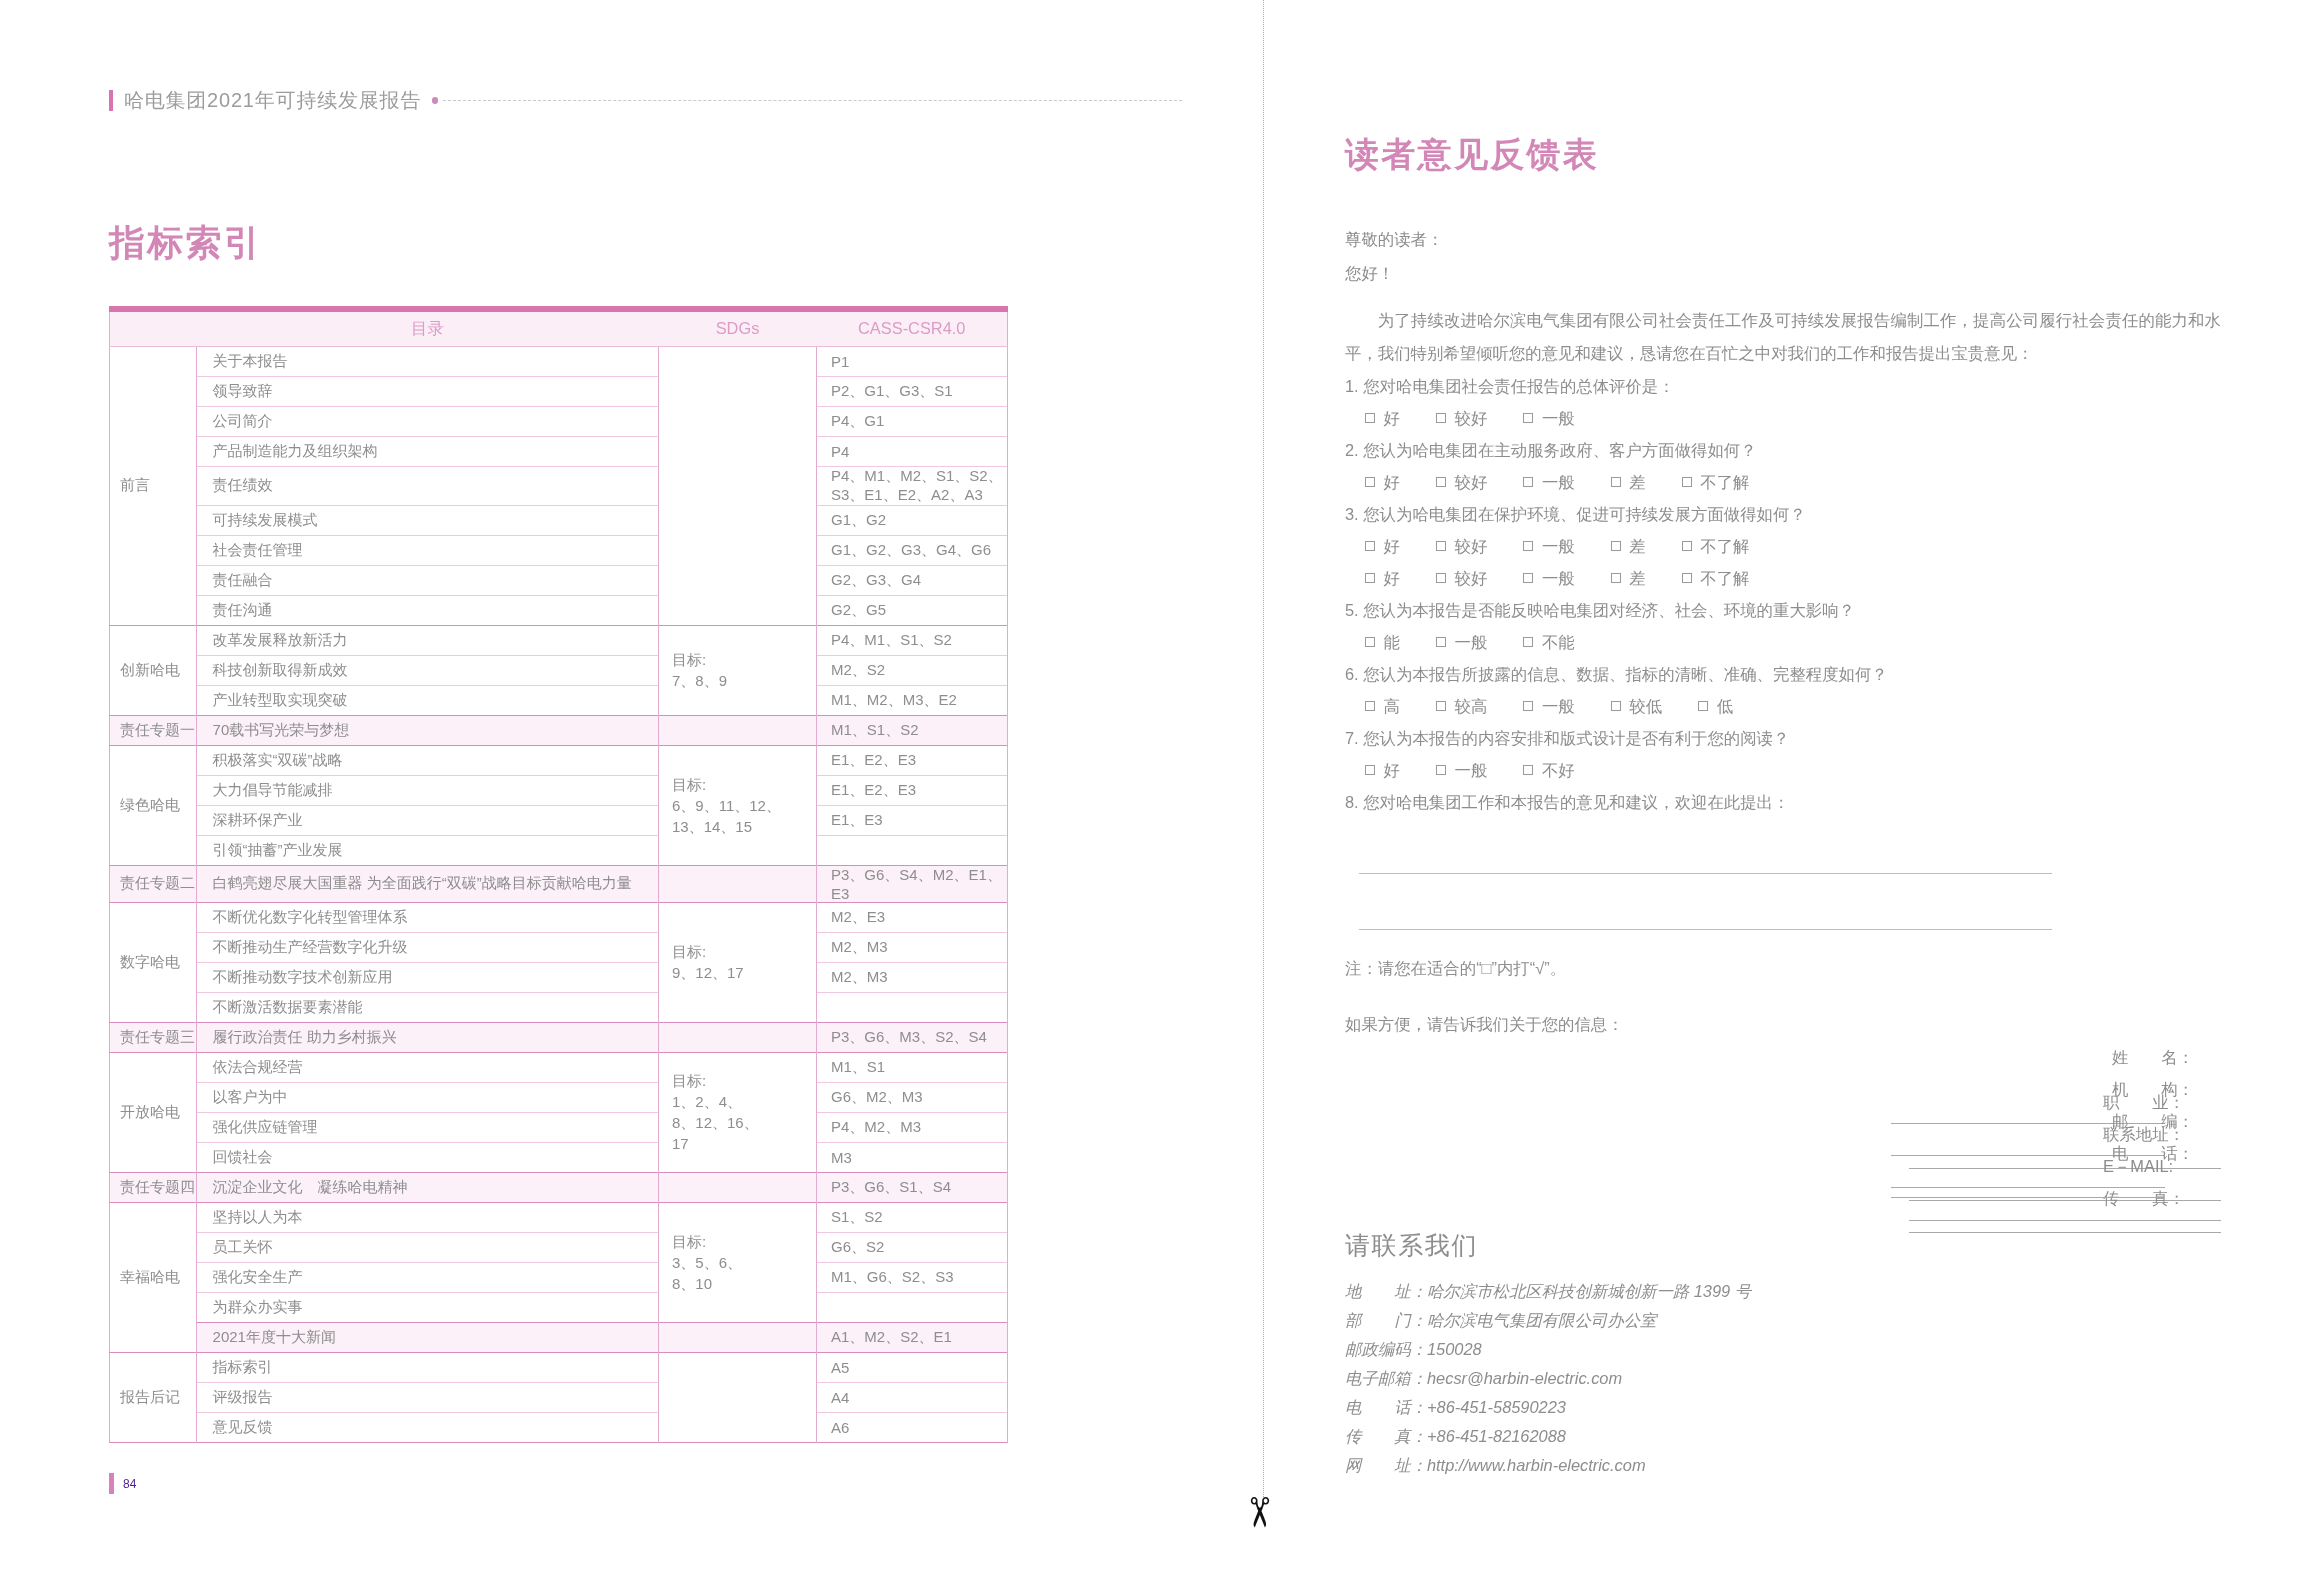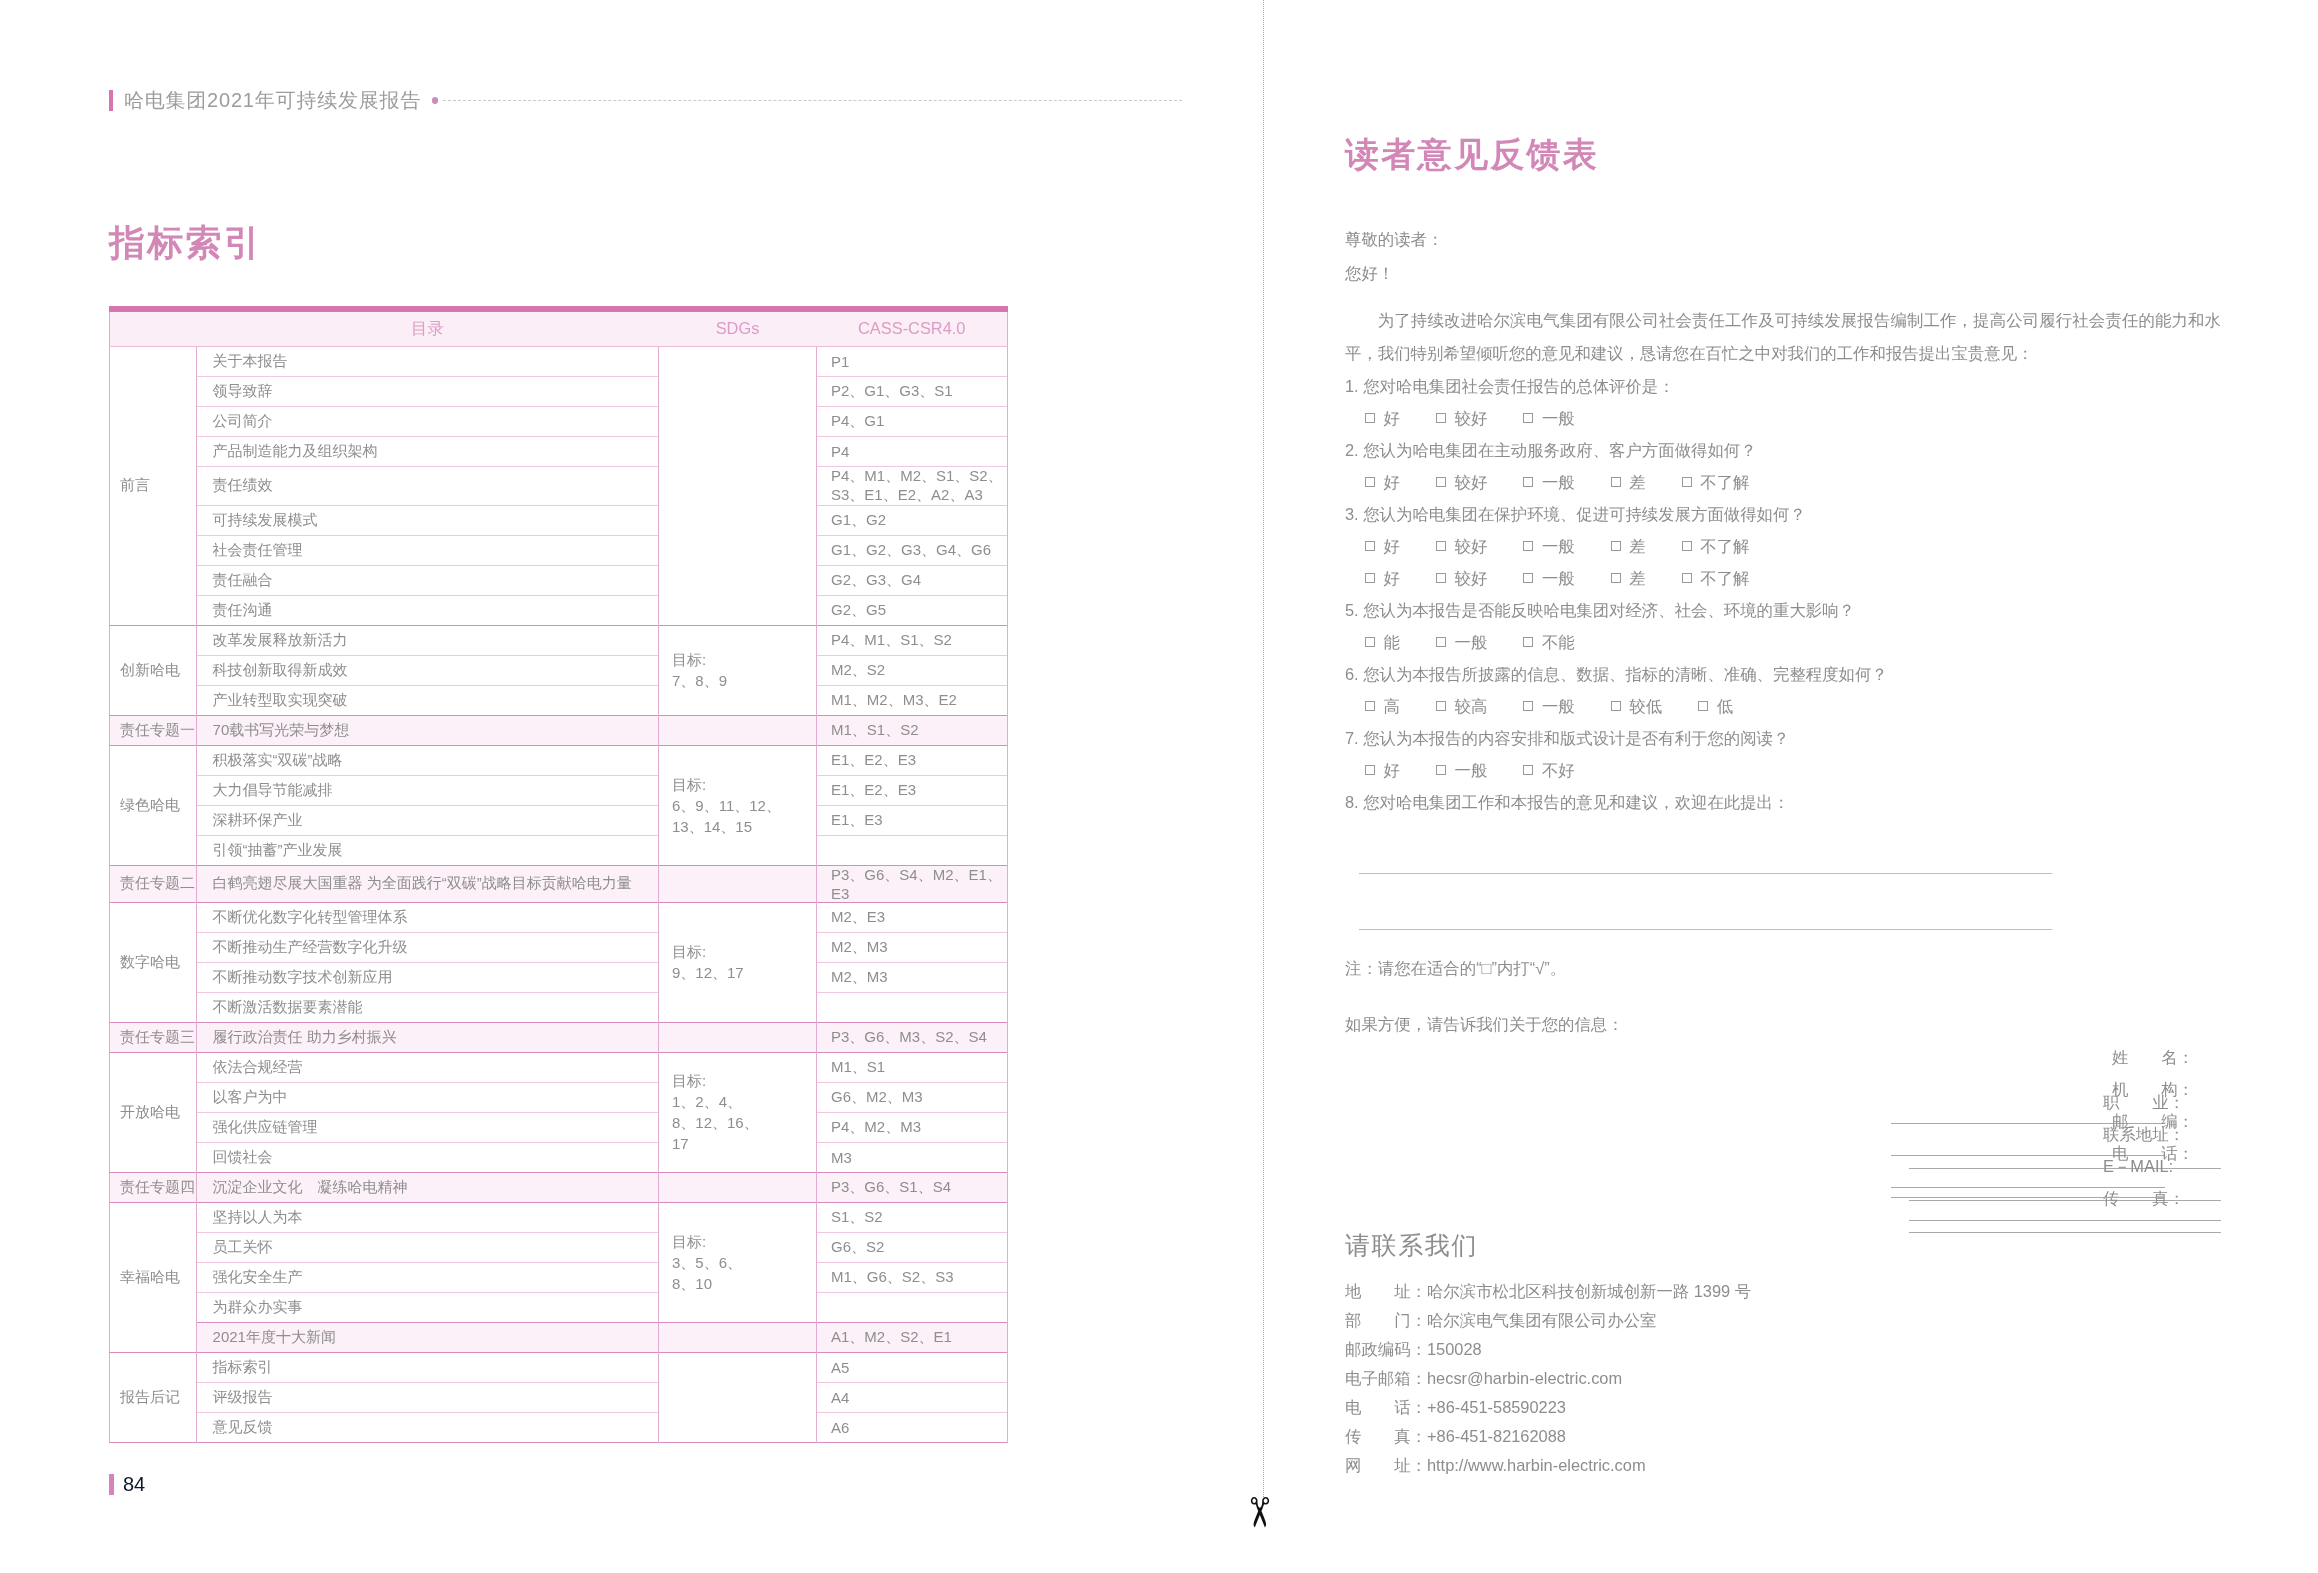--- a/index.html
+++ b/index.html
@@ -42,21 +42,21 @@
   table.idx td.st{border-top:1.6px solid var(--pink-sec);}
   td.lbl{font-size:14px;padding-left:10px;color:#8a8a8a;}
   td.toc{padding-left:15.6px;}
   td.sdgs{padding-left:13px;line-height:21px;white-space:pre-line;font-size:15px;}
   td.cass{padding-left:14px;}
   td.sm{font-size:11.3px;letter-spacing:0;}
   td.hl{background:var(--pink-hl);}
 
   .foot{position:absolute;left:109px;top:1473px;display:flex;align-items:center;}
   .foot-bar{width:4.7px;height:21px;background:#d583b8;margin-right:9.3px;}
-  .foot-num{font-size:20px;color:#0f172a;}
+  .foot-num{font-size:12px;color:#4c1d95;}
 
   
   .page-right{position:absolute;left:1263px;top:0;width:1055px;height:1573px;}
   .fb{position:absolute;left:82px;top:132px;width:876px;color:var(--gray);font-size:16.4px;}
   .fb-title{font-size:34px;font-weight:bold;color:var(--pink-title);letter-spacing:2.3px;margin-bottom:44px;}
   .greet{line-height:34px;}
   .intro{margin-top:14px;line-height:33px;text-indent:2em;text-align:justify;}
   .q{line-height:32px;}
   .opts{line-height:32px;padding-left:20px;display:flex;align-items:center;}
   .opt{display:inline-flex;align-items:center;margin-right:36px;}
@@ -67,21 +67,21 @@
   .form{margin-top:6.2px;}
   .form-row{display:flex;align-items:flex-end;height:32px;flex-direction:column;}
   .fl-label{width:109px;flex:none;}
   .fl-line{width:274px;border-bottom:0.8px solid #a9a9a9;height:23.4px;margin-right:56px;flex:none;}
   .fl-gap{width:274px;height:23.4px;margin-right:56px;flex:none;}
   .fr-label{width:118px;flex:none;}
   .fr-line{width:312px;border-bottom:0.8px solid #a9a9a9;height:23.4px;flex:none;}
   .fr-gap{width:312px;height:23.4px;flex:none;}
   .contact-title{margin-top:22px;font-size:25px;color:#8d8d8d;letter-spacing:1.6px;}
   .contact{margin-top:15.6px;}
-  .contact-row{line-height:29px;display:flex;}
+  .contact-row{line-height:29px;display:flex;font-style:italic;}
   .c-label{flex:none;}
   .c-value{flex:none;}
 </style>
 </head>
 <body>
 
 <div class="spread">
 
   <div class="page-left">
     <div class="run-head">

